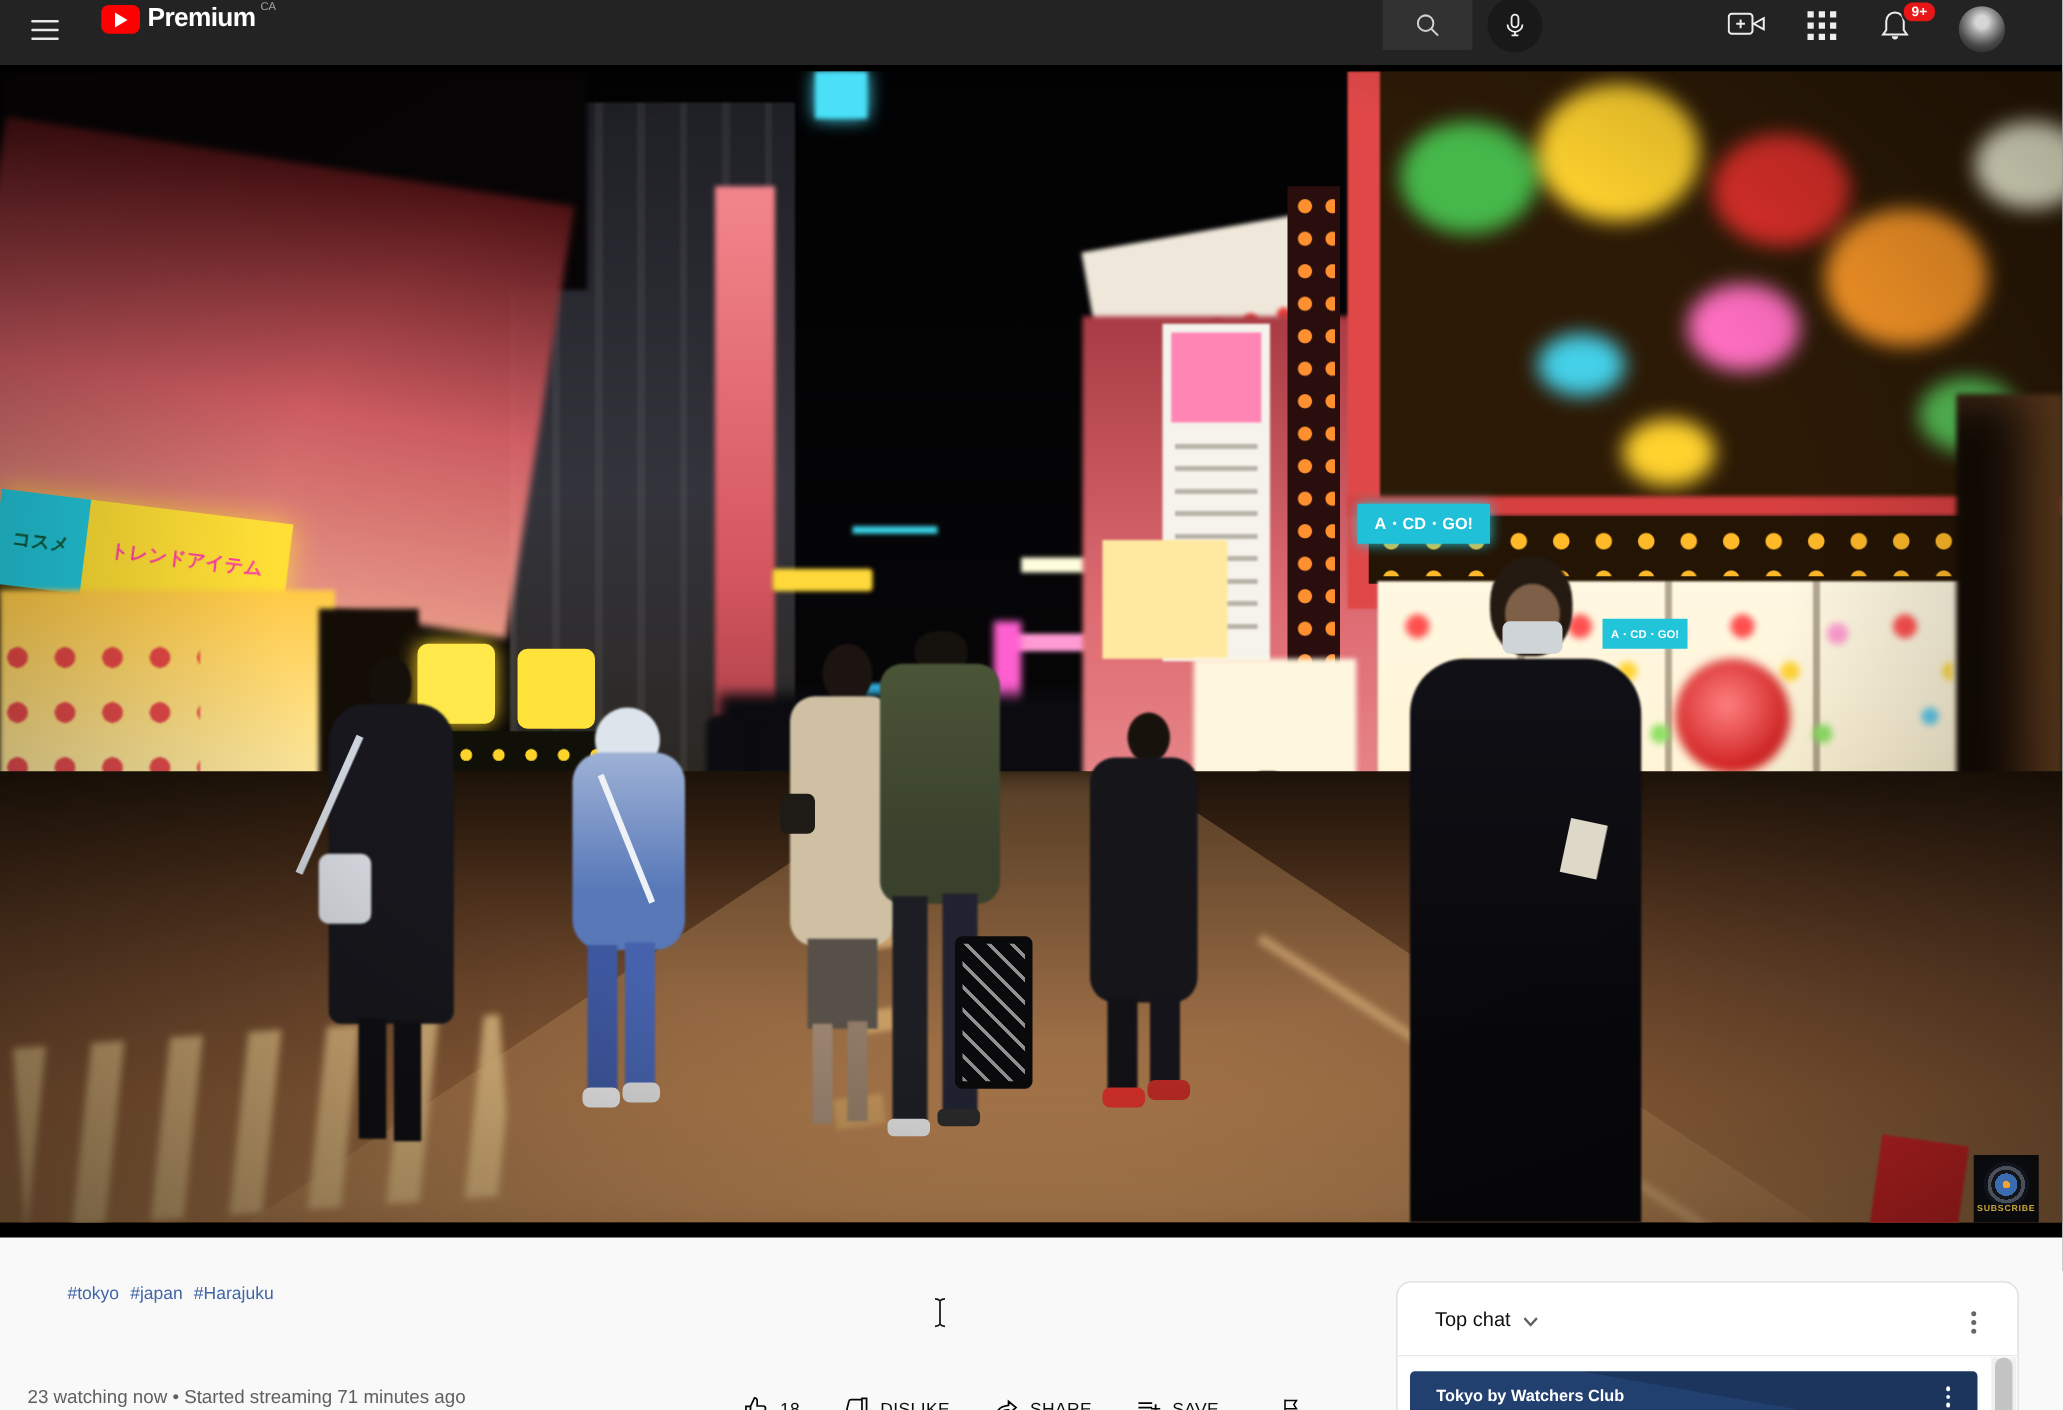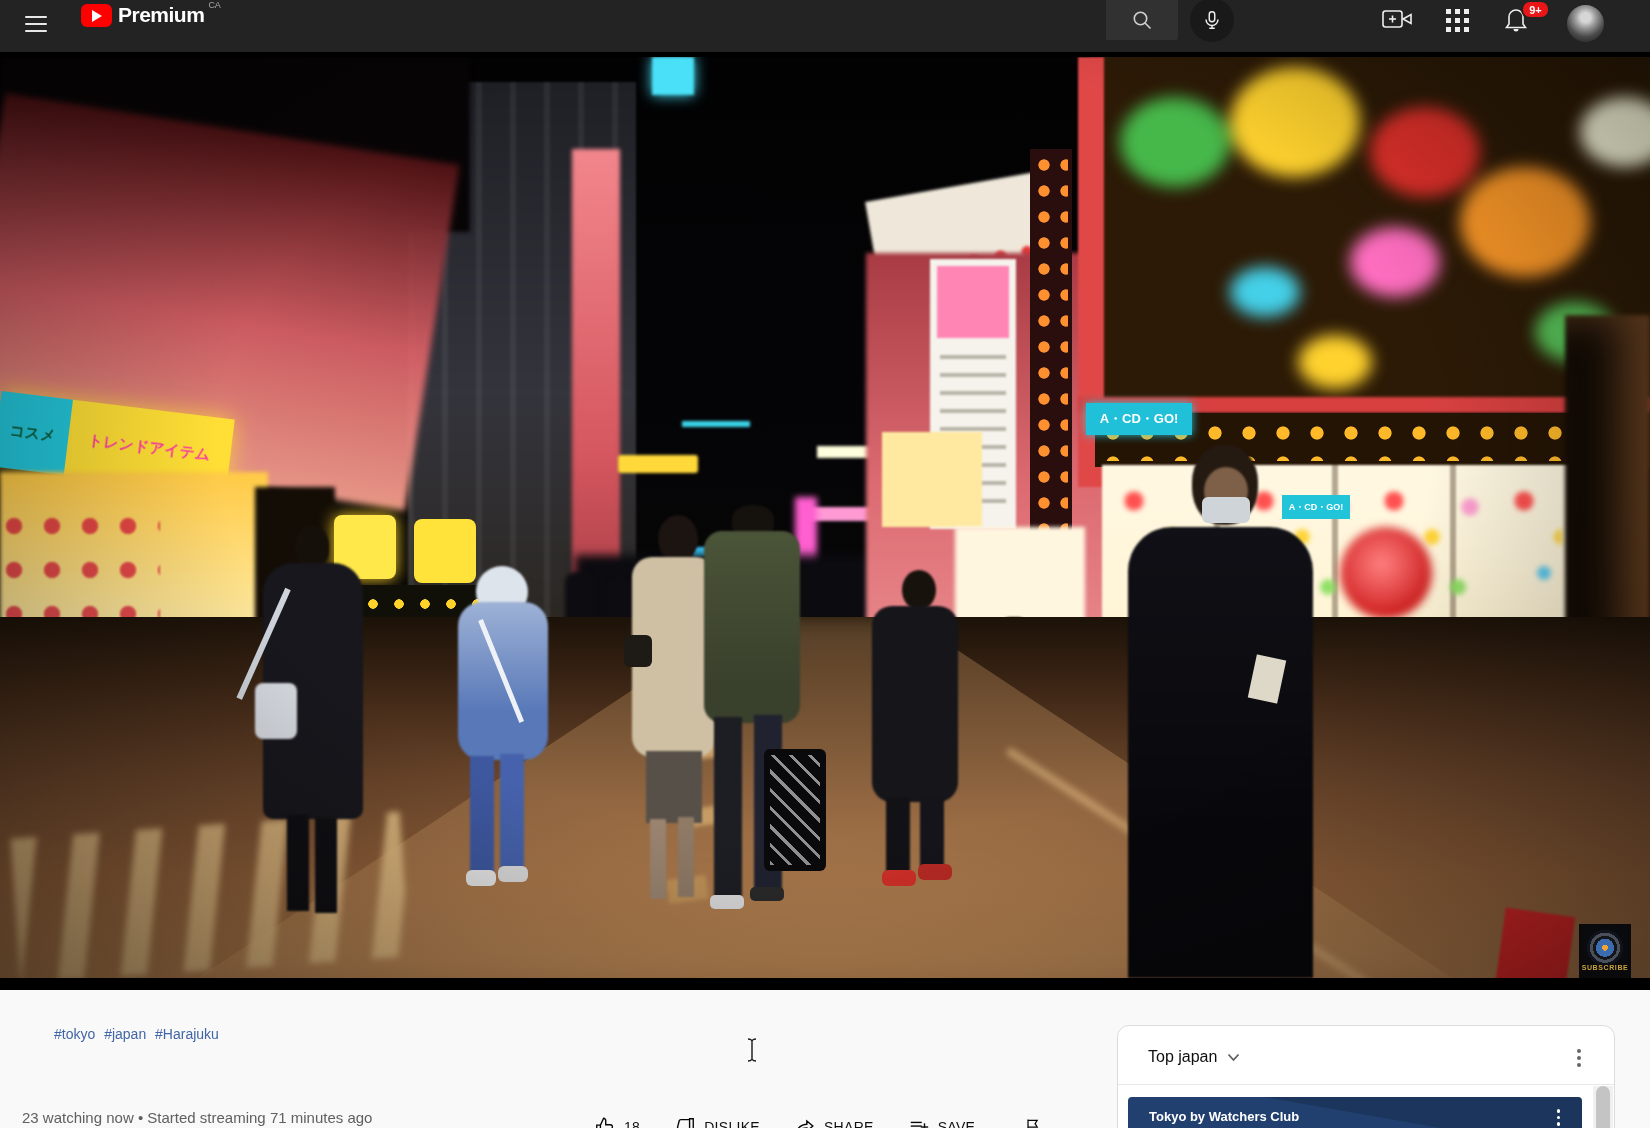--- a/index.html
+++ b/index.html
@@ -331,21 +331,21 @@
       </svg>
     </div>
   </div>
 
   <svg class="b" style="left:744px;top:1036px;z-index:40;" width="16" height="28" viewBox="0 0 16 28">
     <path d="M4 3c2 0 3.2.7 4 1.6C8.8 3.7 10 3 12 3 M8 4.6v19 M4 25c2 0 3.2-.7 4-1.6.8.9 2 1.6 4 1.6" fill="none" stroke="#161616" stroke-width="1.4"></path>
   </svg>
 
   <div class="chat">
     <div class="b" style="left:30px;top:22px;display:flex;align-items:center;cursor:pointer;">
-      <span class="chat-title">Top japan</span>
+      <span class="chat-title">Top chat</span>
       <svg width="13" height="9" viewBox="0 0 13 9" style="margin-left:10px;">
         <polyline points="1.5,1.5 6.5,7 11.5,1.5" fill="none" stroke="#606060" stroke-width="1.8"></polyline>
       </svg>
     </div>
     <div class="b kebab" style="right:33px;top:20px;cursor:pointer;">
         <i></i>
         <i></i>
         <i></i>
       </div>
     <div class="chat-divider"></div>

